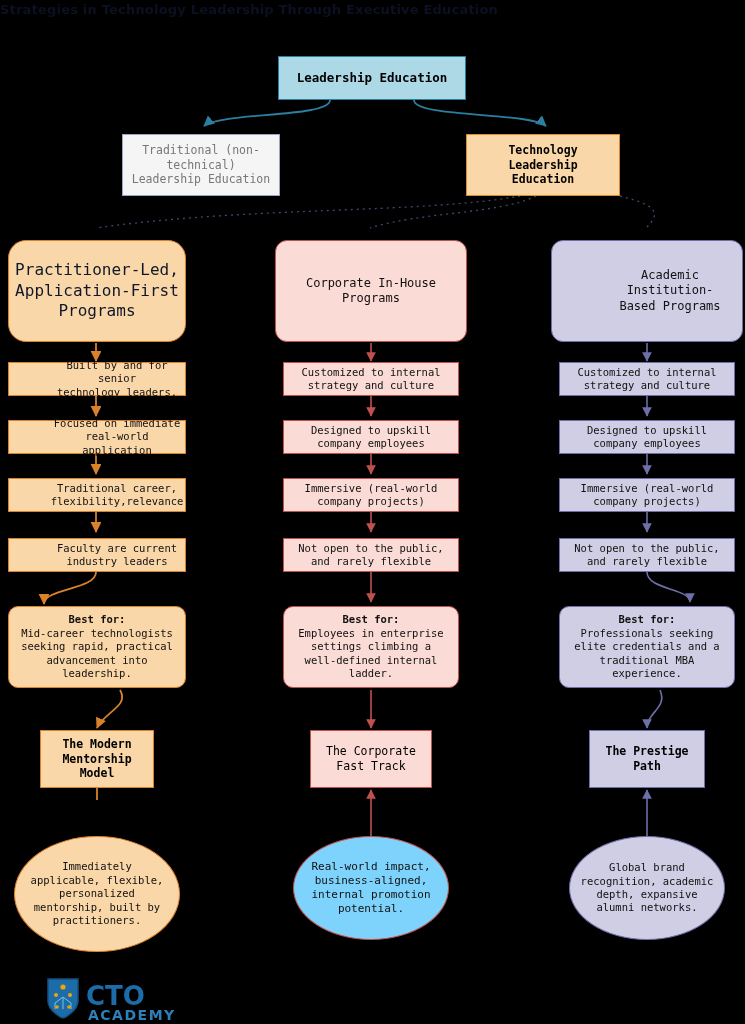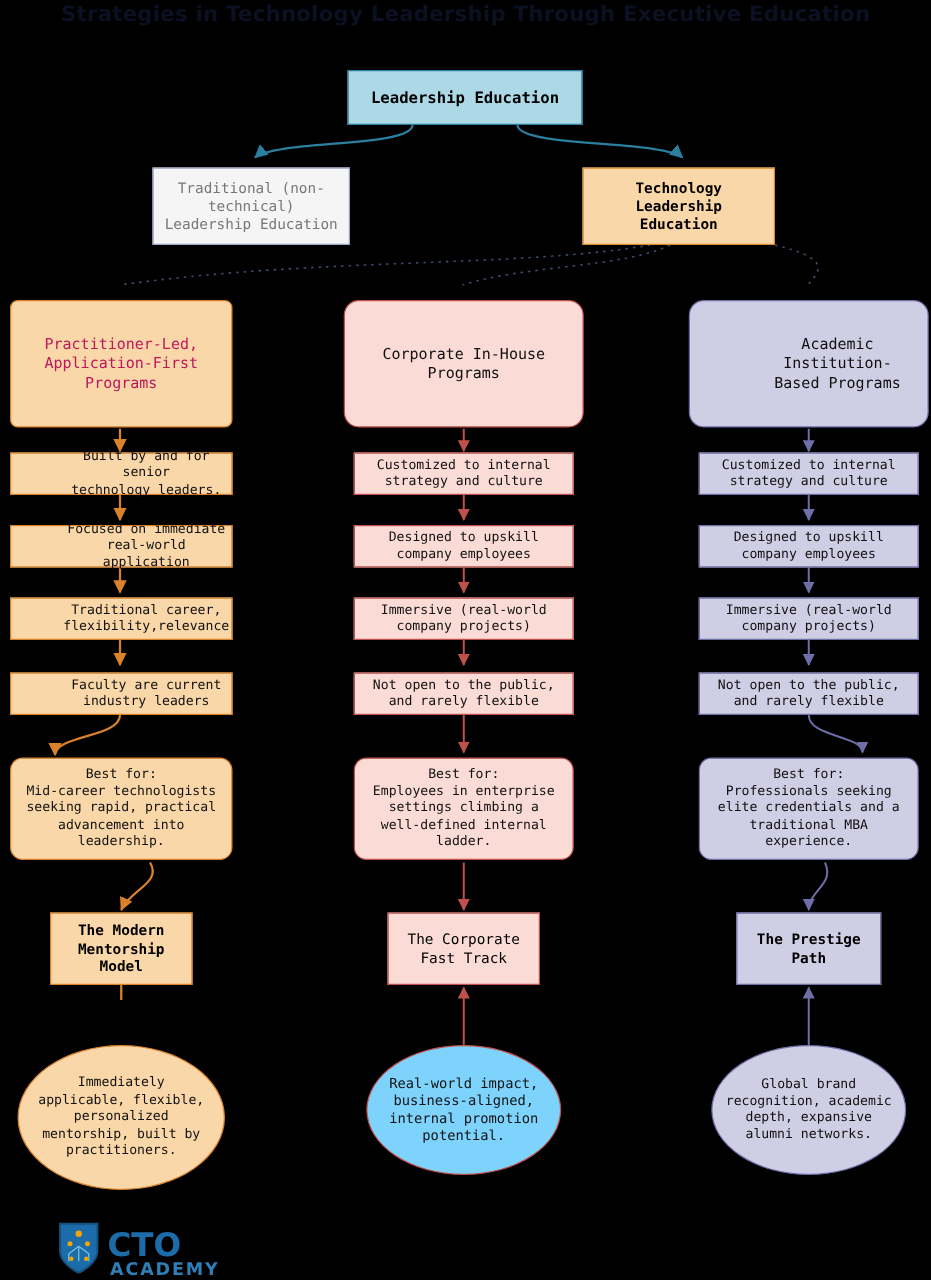--- a/index.html
+++ b/index.html
@@ -10,43 +10,43 @@
 
   .node{position:absolute;box-sizing:border-box;display:flex;align-items:center;
         justify-content:center;text-align:center;line-height:1.28;}
   .node .txt{display:block;white-space:pre-line;padding:0 4px;}
 
   
   .root{background:#ADD8E6;border:1.6px solid #2b7fa0;color:#000;font-weight:bold;font-size:12.5px;}
   .trad{background:#f5f5f5;border:1.4px solid #9aa4c4;color:#777;font-size:11.5px;}
   .tech{background:#FAD7A8;border:1.6px solid #d98e2b;color:#000;font-weight:bold;font-size:11.5px;}
 
-  .o-main{background:#FAD7A8;border:1.8px solid #d9822b;border-radius:6px;color:#be185d;font-size:12px;}
+  .o-main{background:#FAD7A8;border:1.8px solid #d9822b;border-radius:18px;color:#0f172a;font-size:16px;}
   .o-step{background:#FAD7A8;border:1.2px solid #d9822b;color:#111;font-size:10.5px;padding-left:40px;}
   .o-best{background:#FAD7A8;border:1.6px solid #d9822b;border-radius:10px;color:#111;font-size:10.5px;}
   .o-model{background:#FAD7A8;border:1.6px solid #d9822b;color:#000;font-weight:bold;font-size:11.5px;}
   .o-ell{background:#FAD7A8;border:1.6px solid #d9822b;border-radius:50%;color:#111;font-size:10.5px;}
 
   .r-main{background:#FADBD5;border:1.8px solid #c0504d;border-radius:12px;color:#111;font-size:12px;}
   .r-step{background:#FADBD5;border:1.2px solid #c0504d;color:#111;font-size:10.5px;}
   .r-best{background:#FADBD5;border:1.6px solid #c0504d;border-radius:10px;color:#111;font-size:10.5px;}
   .r-model{background:#FADBD5;border:1.6px solid #c0504d;color:#000;font-weight:normal;font-size:11.5px;}
   .r-ell{background:#7dd3fc;border:1.6px solid #c0504d;border-radius:50%;color:#111;font-size:11px;}
 
   .p-main{background:#CFCEE4;border:1.8px solid #6e6ea8;border-radius:12px;color:#111;font-size:12px;}
   .p-step{background:#CFCEE4;border:1.2px solid #6e6ea8;color:#111;font-size:10.5px;}
   .p-best{background:#CFCEE4;border:1.6px solid #6e6ea8;border-radius:10px;color:#111;font-size:10.5px;}
   .p-model{background:#CFCEE4;border:1.6px solid #6e6ea8;color:#000;font-weight:bold;font-size:11.5px;}
   .p-ell{background:#CFCEE4;border:1.6px solid #6e6ea8;border-radius:50%;color:#111;font-size:10.5px;}
 
-  .best-lead{font-weight:normal;display:block;text-align:right;}
-
-  #title{position:absolute;left:0;top:2px;width:745px;text-align:center;
+  .best-lead{font-weight:bold;display:block;text-align:right;}
+
+  #title{position:absolute;left:0;top:2px;width:745px;
          font-family:"DejaVu Sans","Liberation Sans",sans-serif;
-         font-weight:bold;font-size:17px;color:#0b1022;letter-spacing:.2px;
+         font-weight:bold;font-size:13px;color:#0b1022;letter-spacing:.2px;
          white-space:nowrap;overflow:hidden;}
 
   
   #logo{position:absolute;left:44px;top:975px;width:160px;height:48px;}
   #logo svg{display:block;}
 </style>
 </head>
 <body>
 
 <div id="stage">

